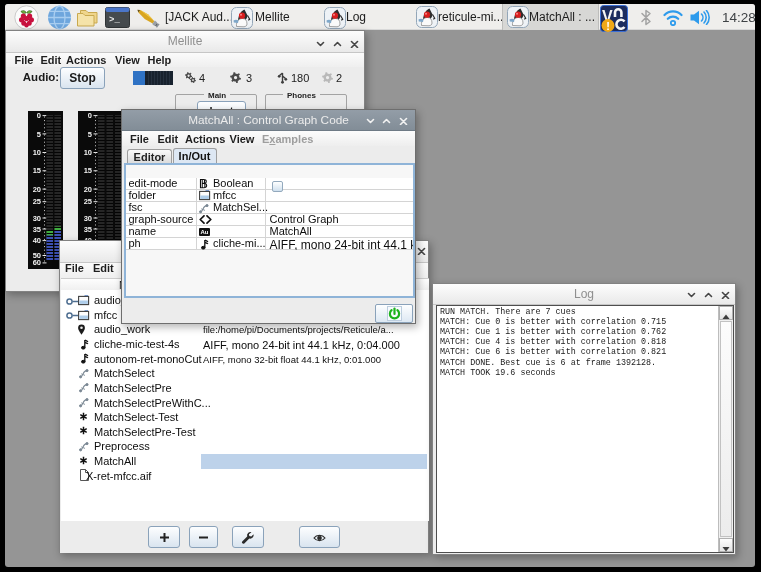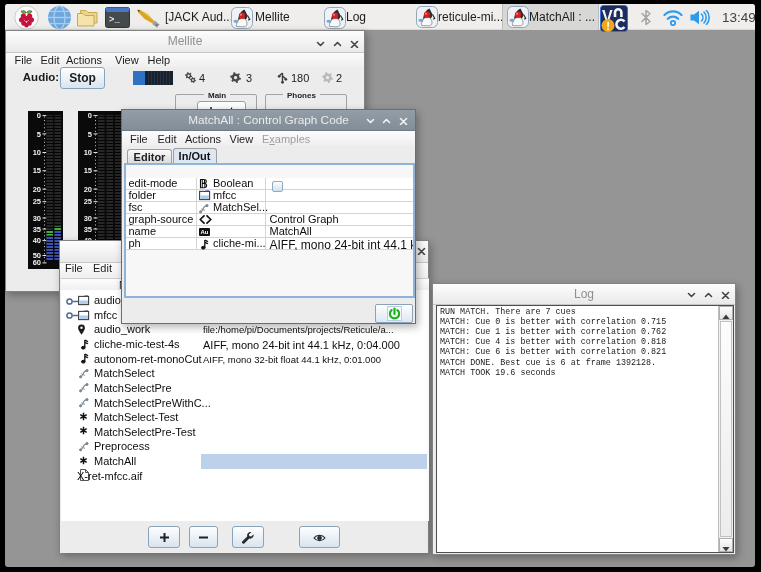--- a/index.html
+++ b/index.html
@@ -6,21 +6,21 @@
 html,body{width:761px;height:572px;background:#000;overflow:hidden}
 body{font-family:"Liberation Sans",sans-serif;position:relative}
 #scr{position:absolute;left:5px;top:4px;width:750px;height:563px;background:#959595;border-radius:3px;overflow:hidden}
 .abs{position:absolute;white-space:nowrap}
 
 #bar{position:absolute;left:0;top:0;width:750px;height:26px;background:#efeeec;border-bottom:1px solid #d8d8d8}
 .tk{position:absolute;top:0;height:26px;display:flex;align-items:center;font-size:12px;color:#1c1c1c}
 
 .win{position:absolute;background:#ececec;border:1px solid #828282;box-shadow:2px 3px 8px rgba(0,0,0,.3)}
 .tbar{position:absolute;left:0;top:0;right:0;height:22px;background:linear-gradient(#fdfdfd,#e9e9e9);border-bottom:1px solid #c6c6c6;color:#8f8f8f;font-size:12px;text-align:center;line-height:21px}
-.menu{position:absolute;font-size:11px;font-weight:normal;color:#1e1e1e}
+.menu{position:absolute;font-size:11px;font-weight:bold;color:#1e1e1e}
 
 .btn{position:absolute;background:linear-gradient(#fdfeff,#d9e4ef);border:1px solid #8aa2ba;border-radius:3px;text-align:center;color:#1a1a1a;font-weight:bold}
 </style>
 </head>
 <body>
 <svg width="0" height="0" style="position:absolute">
 <defs>
 <g id="spk">
   <rect x="0.5" y="0.5" width="21" height="21" rx="5" fill="#eef2f6" stroke="#93a6b8"></rect>
   <path d="M6.5,16 C7.5,6 11,3.5 13.5,2.5 L16.5,8.5 C16,12 13.5,14.5 11,15.5 Z" fill="#2d2d2d"></path>
@@ -165,21 +165,21 @@
     <svg class="abs" style="left:658px;top:5px" width="20" height="17">
       <path d="M1.5,6 A12 12 0 0 1 18.5,6" fill="none" stroke="#2e9bec" stroke-width="2.2" stroke-linecap="round"></path>
       <path d="M4.8,9.8 A7.5 7.5 0 0 1 15.2,9.8" fill="none" stroke="#2e9bec" stroke-width="2.2" stroke-linecap="round"></path>
       <circle cx="10" cy="14" r="2.2" fill="none" stroke="#2e9bec" stroke-width="1.8"></circle>
     </svg>
 
     <svg class="abs" style="left:685px;top:6px" width="22" height="15">
       <path d="M0.5,4.5 H4 L9,0.8 V14.2 L4,10.5 H0.5 Z" fill="#2e9bec"></path>
       <path d="M11.5,4 A5 5 0 0 1 11.5,11 M14,2 A8 8 0 0 1 14,13 M16.5,0.5 A10.5 10.5 0 0 1 16.5,14.5" fill="none" stroke="#2e9bec" stroke-width="1.6" stroke-linecap="round"></path>
     </svg>
-    <div class="tk" style="left:717px;font-size:13.5px;color:#3f4245">13:49</div>
+    <div class="tk" style="left:717px;font-size:13.5px;color:#3f4245">14:28</div>
   </div>
 
   <div class="win" id="win-mel" style="left:0;top:26px;width:360px;height:262px">
     <div class="tbar">Mellite</div>
     <svg class="abs" style="left:310px;top:8.5px" width="9" height="8" stroke="#454545">
         <use href="#chev-d"></use>
       </svg>
     <svg class="abs" style="left:327px;top:8.5px" width="9" height="8" stroke="#454545">
         <use href="#chev-u"></use>
       </svg>
@@ -370,21 +370,21 @@
           <use href="#curveic"></use>
         </svg>
       <div class="abs" style="left:33px;top:150.3px">Preprocess</div>
       <svg class="abs" style="left:18px;top:165.6px" width="10" height="10" stroke="#111">
           <use href="#aster"></use>
         </svg>
       <div class="abs" style="left:33px;top:165px">MatchAll</div>
       <svg class="abs" style="left:18px;top:179.2px" width="11" height="13">
           <use href="#pageic"></use>
         </svg>
-      <div class="abs" style="left:16px;top:179.6px">X-ret-mfcc.aif</div>
+      <div class="abs" style="left:25px;top:179.6px">X-ret-mfcc.aif</div>
     </div>
     <div class="abs" style="left:0;top:280px;width:100%;height:32px;background:#ececec"></div>
     <div class="btn" style="left:88px;top:285px;width:32px;height:22px"><svg width="11" height="11" style="margin-top:5px">
           <path d="M5.5,1 V10 M1,5.5 H10" stroke="#222" stroke-width="2"></path>
         </svg></div>
     <div class="btn" style="left:129px;top:285px;width:29px;height:22px"><svg width="11" height="11" style="margin-top:5px">
           <path d="M1,5.5 H10" stroke="#222" stroke-width="2"></path>
         </svg></div>
     <div class="btn" style="left:172px;top:285px;width:32px;height:22px"><svg width="14" height="14" style="margin-top:4px" fill="#2b2b2b">
           <use href="#wrenchic"></use>

